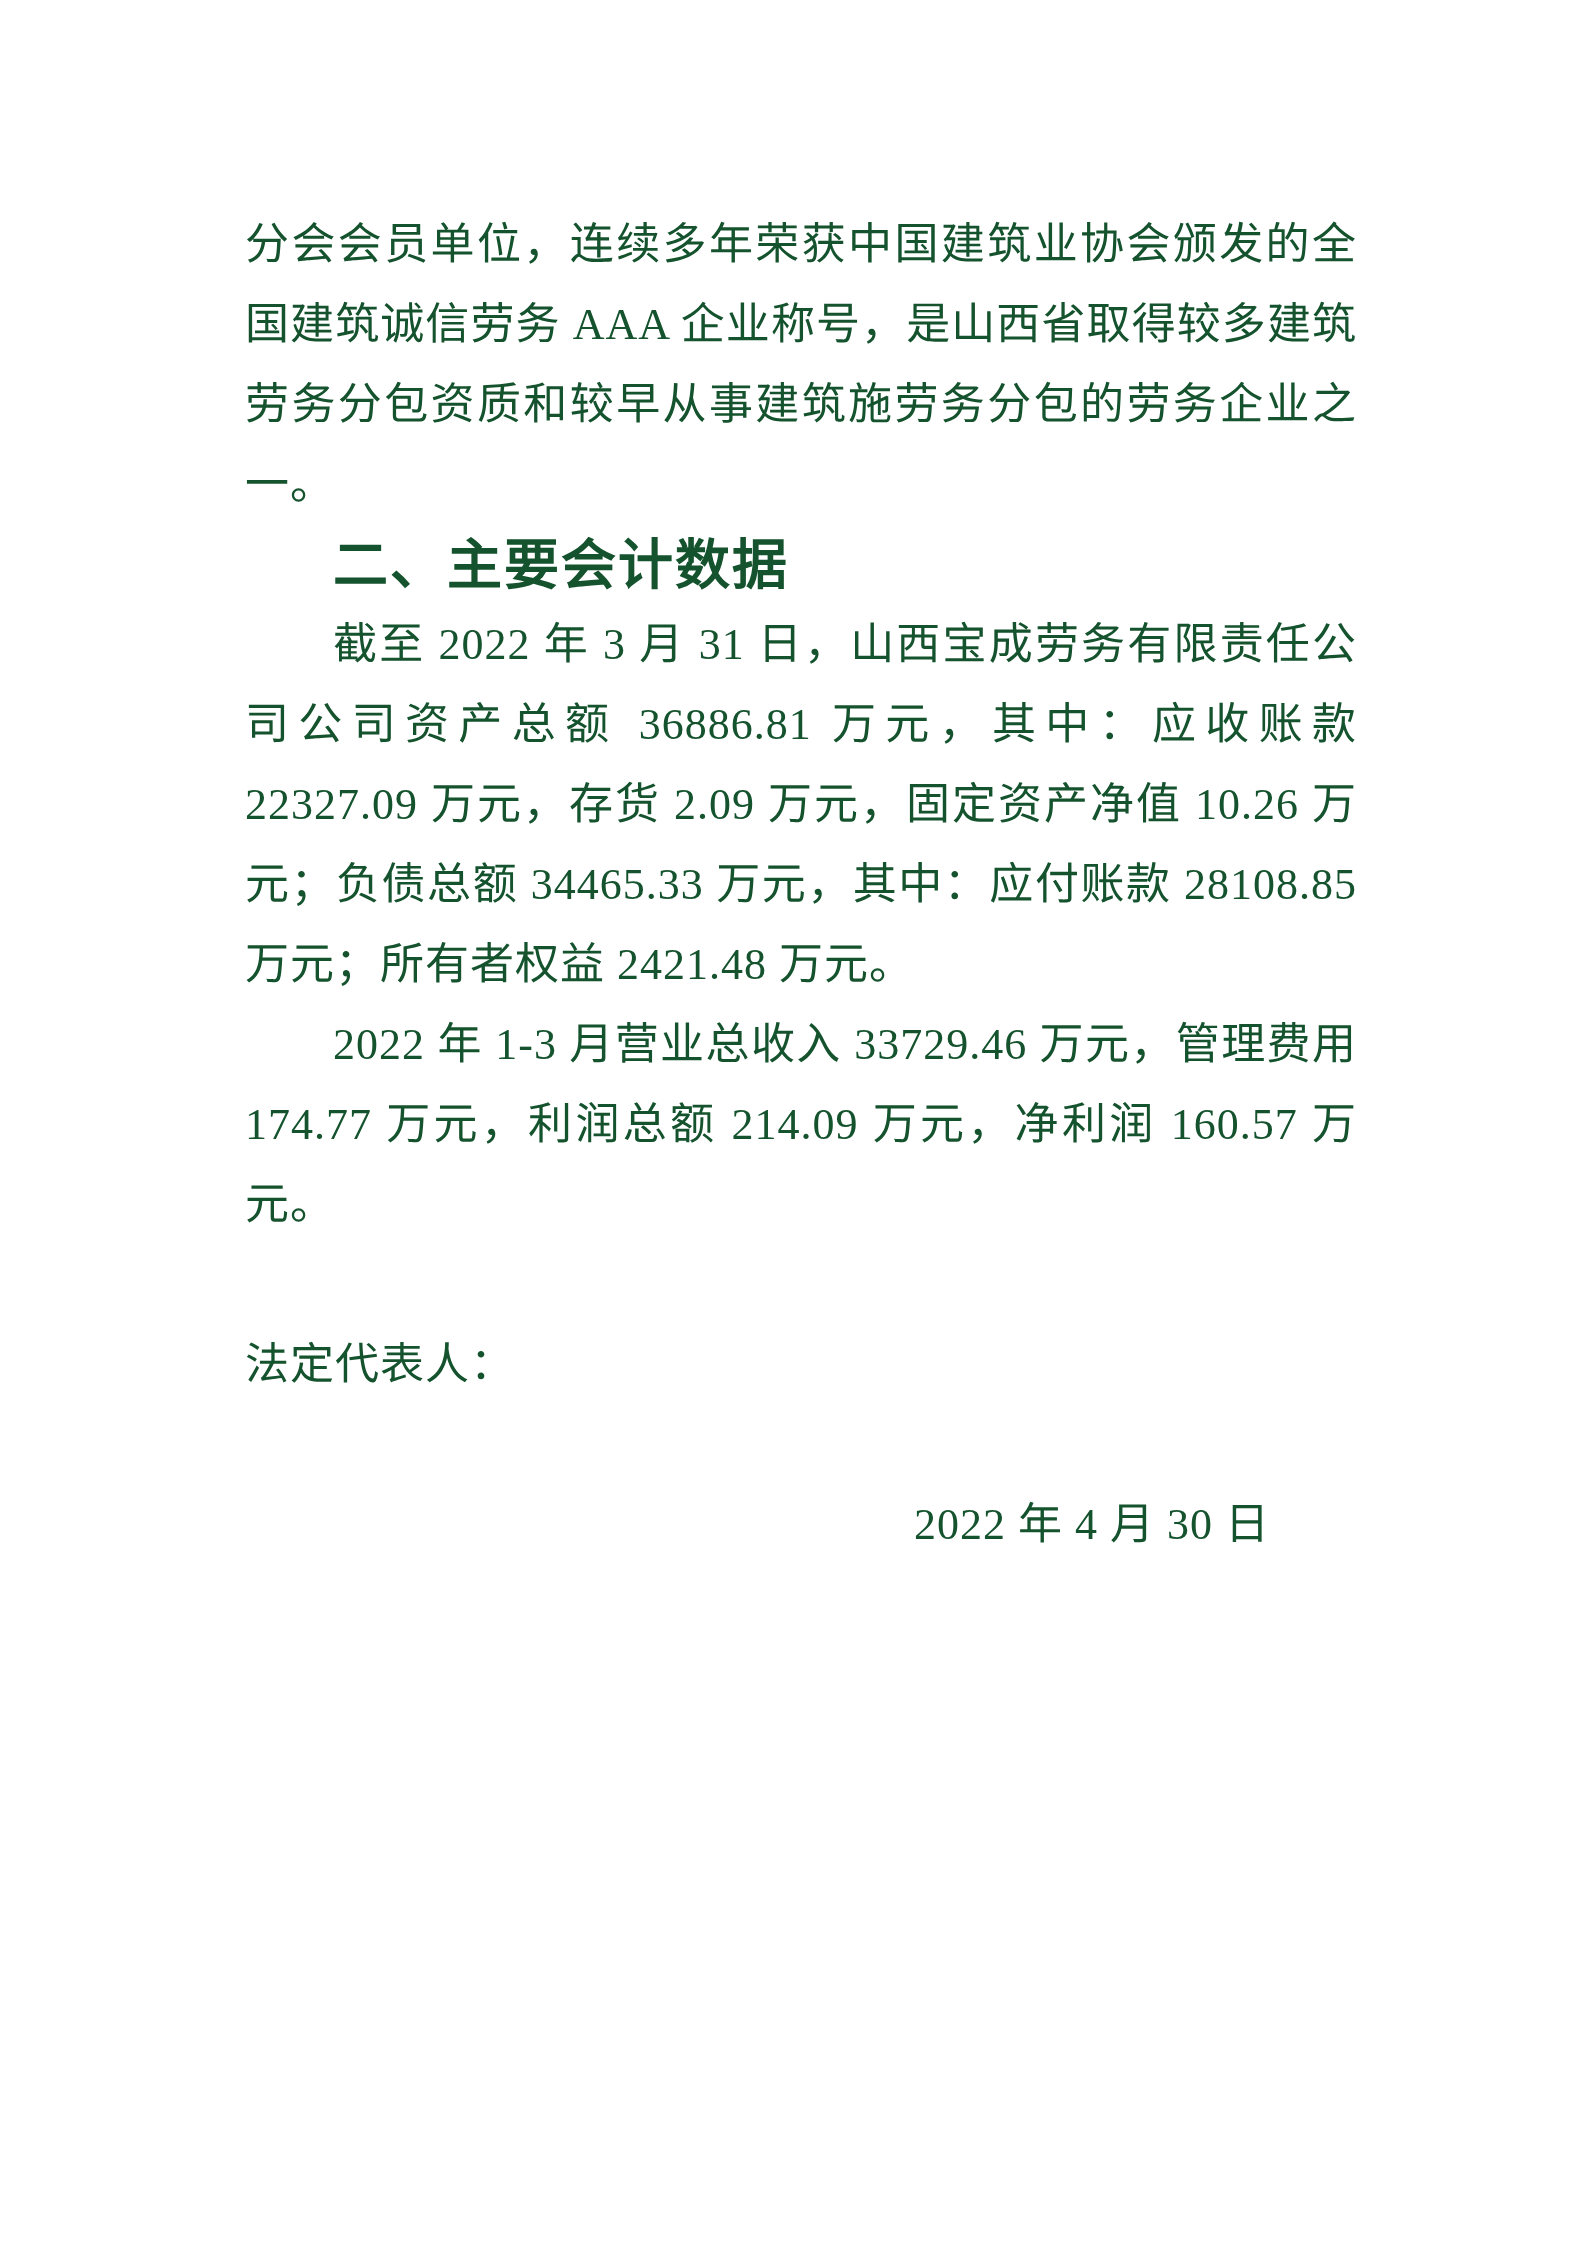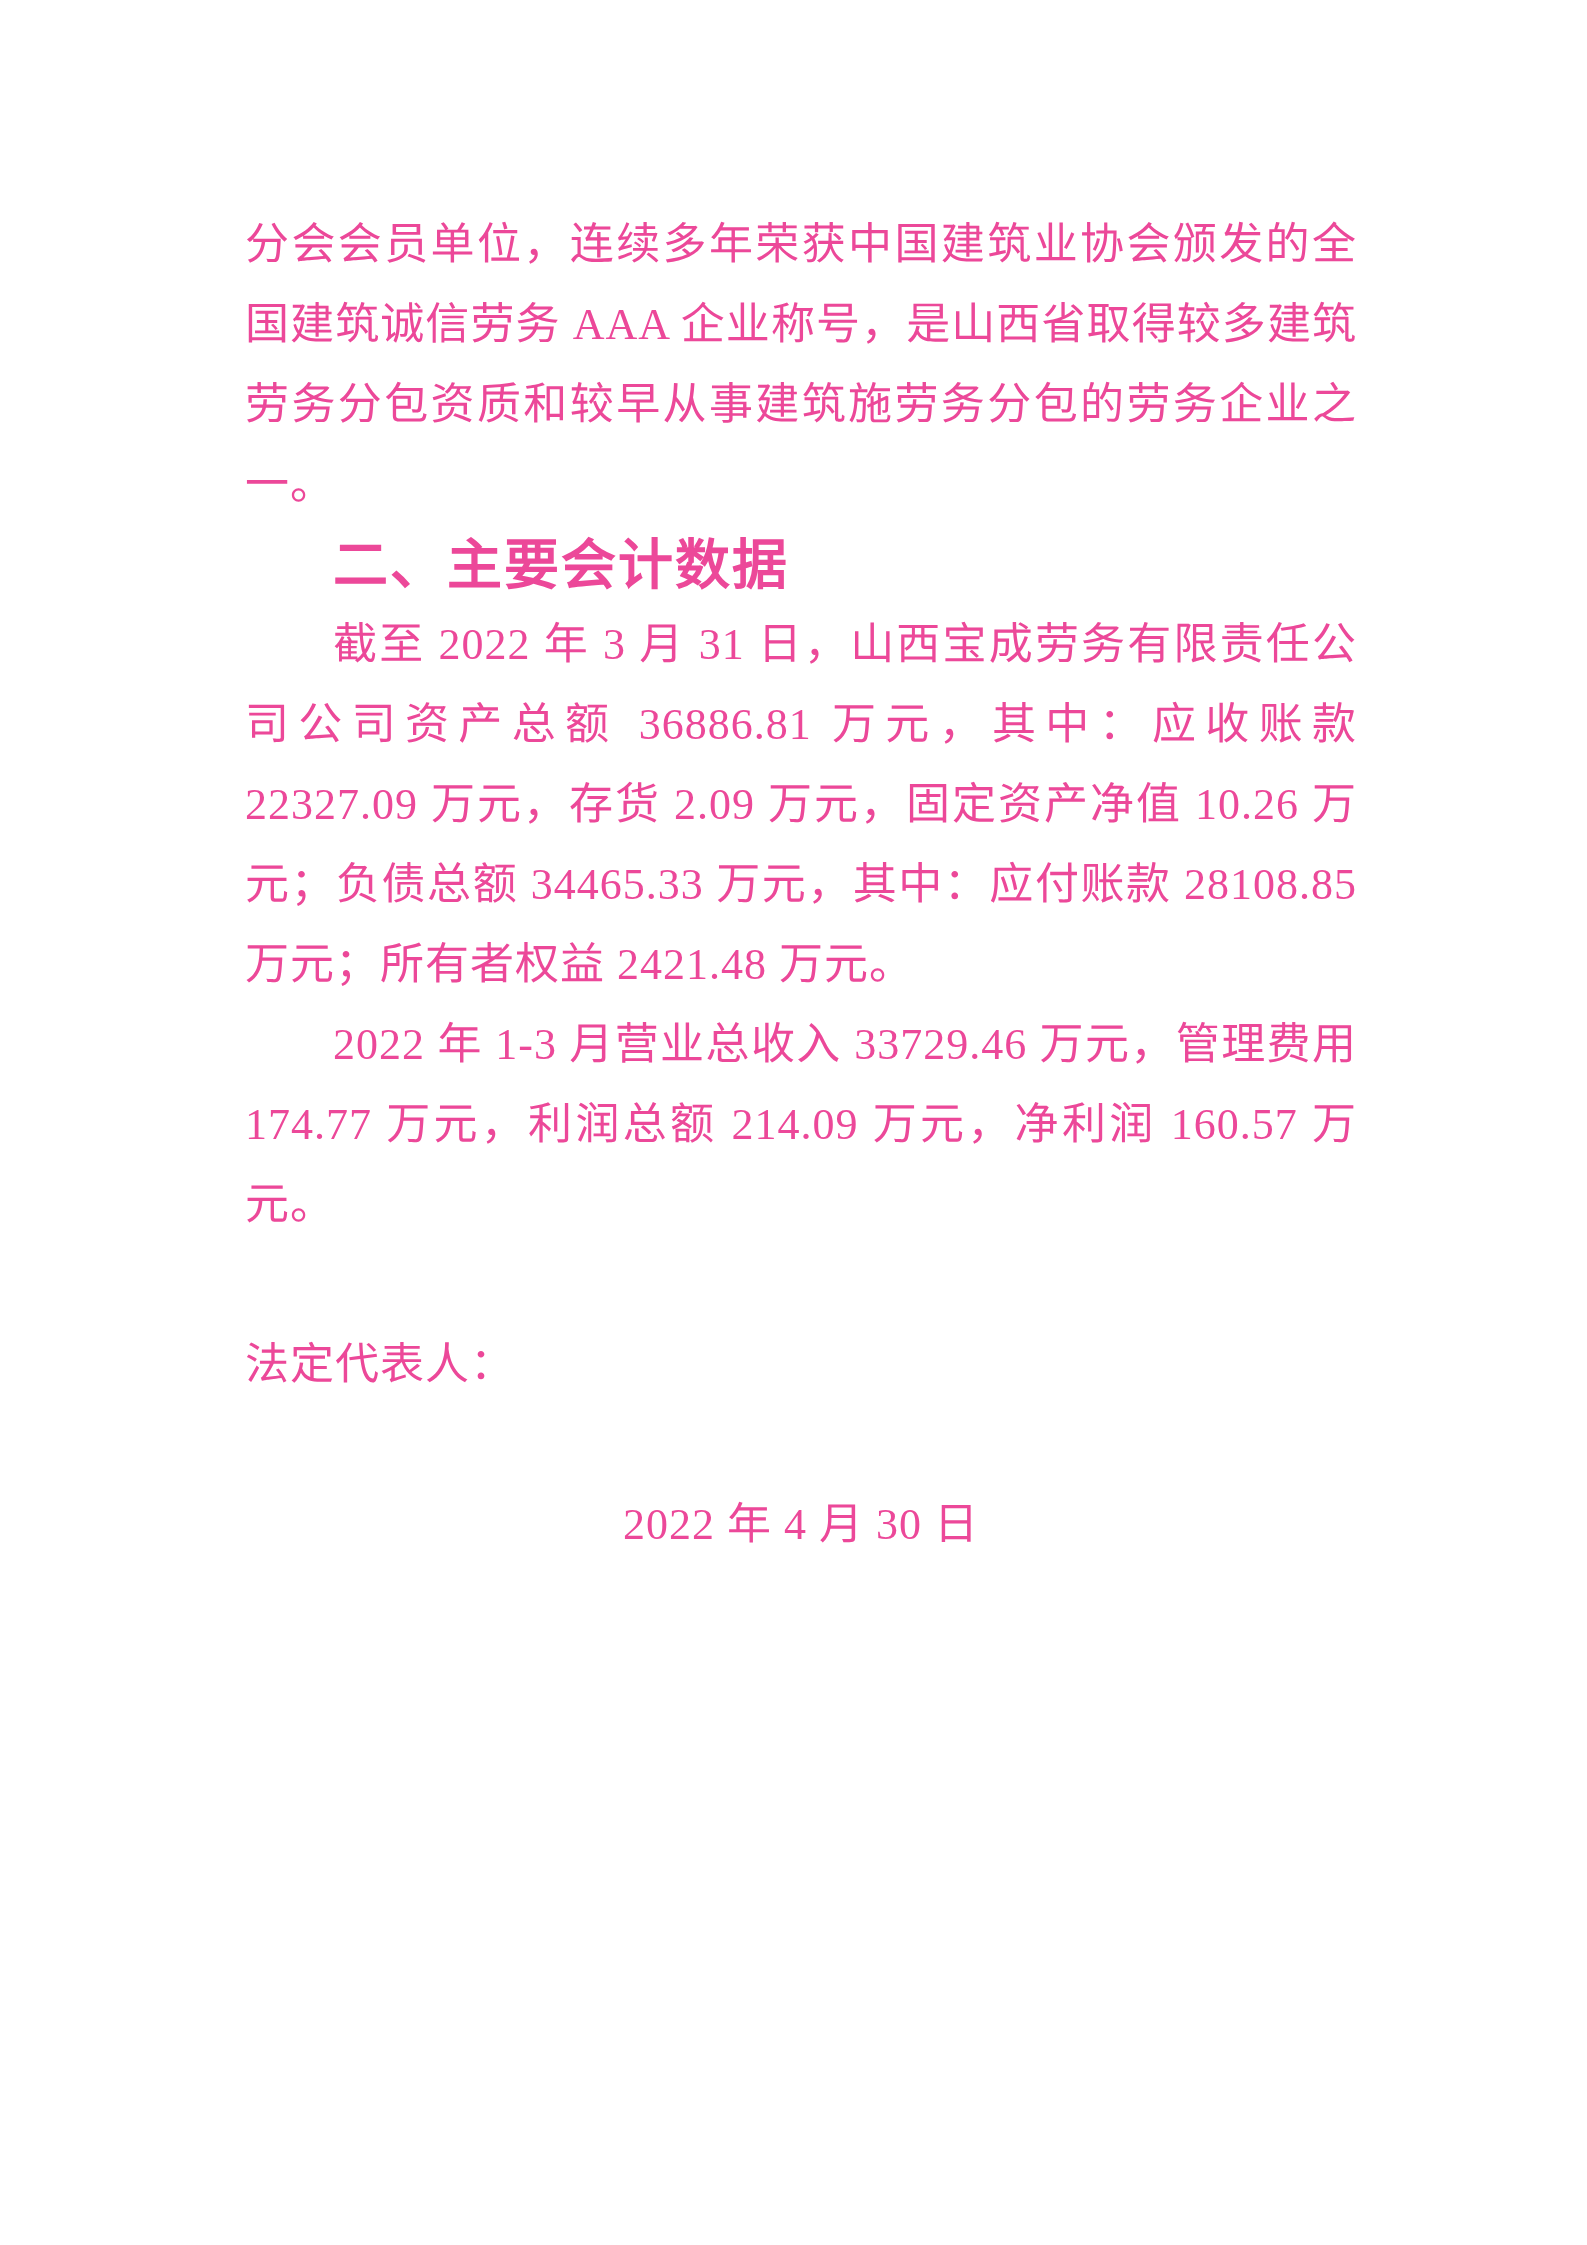--- a/index.html
+++ b/index.html
@@ -7,21 +7,21 @@
     padding: 0;
     background: #ffffff;
   }
   .page {
     position: relative;
     width: 1587px;
     height: 1632px;
     box-sizing: border-box;
     margin: 0 auto;
     background: #ffffff;
-    color: #ec4899;
+    color: #14532d;
     padding: 205px 230px 0 245px;
     font-family: "Liberation Serif", "DejaVu Serif", serif;
     font-size: 44px;
     line-height: 80px;
     overflow: hidden;
   }
   .body-text {
     margin: 0;
     text-align: justify;
     letter-spacing: 1px;
@@ -40,21 +40,21 @@
   }
   .signature-row {
     display: flex;
     justify-content: space-between;
     align-items: flex-end;
     margin-top: 80px;
     letter-spacing: 1px;
   }
   .date-row {
     display: flex;
-    justify-content: center;
+    justify-content: flex-end;
     margin-top: 80px;
   }
   .date-cell {
     width: 530px;
     text-align: center;
     letter-spacing: 1px;
   }
 </style>
 </head>
 <body>

